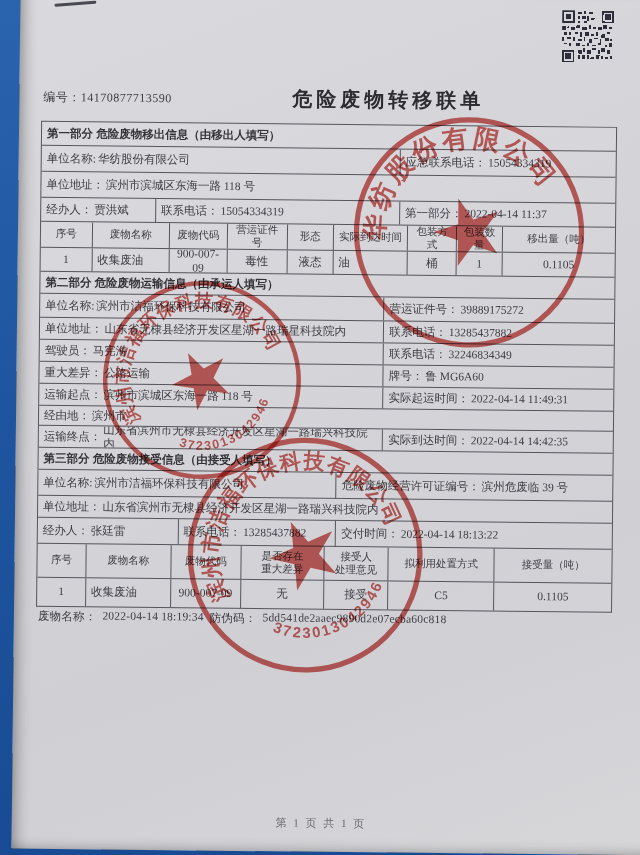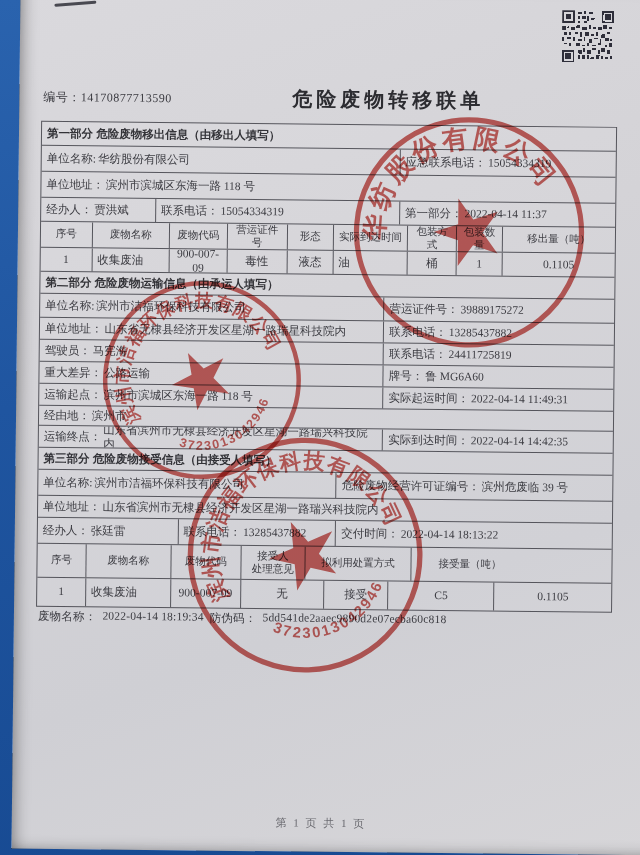--- a/index.html
+++ b/index.html
@@ -171,21 +171,21 @@
           <span>13285437882</span>
       </div>
     </div>
     <div class="row" style="height:22px">
       <div class="cell" style="width:60%">
         <span class="lbl">驾驶员：</span>
           <span>马宪海</span>
       </div>
       <div class="cell" style="width:40%">
         <span class="lbl">联系电话：</span>
-          <span>24411725819</span>
+          <span>32246834349</span>
       </div>
     </div>
     <div class="row" style="height:22px">
       <div class="cell" style="width:60%">
         <span class="lbl">重大差异：</span>
           <span>公路运输</span>
       </div>
       <div class="cell" style="width:40%">
         <span class="lbl">牌号：</span>
           <span>鲁 MG6A60</span>
@@ -248,20 +248,22 @@
       </div>
       <div class="cell" style="width:48%">
         <span class="lbl">交付时间：</span>
           <span>2022-04-14 18:13:22</span>
       </div>
     </div>
     <div class="row" style="height:34px">
       <div class="cell th" style="width:8.5%">序号</div>
       <div class="cell th" style="width:14.8%">废物名称</div>
       <div class="cell th" style="width:12.2%">废物代码</div>
+      <div class="cell th" style="width:14.5%">是否存在
+重大差异</div>
       <div class="cell th" style="width:11.2%">接受人
 处理意见</div>
       <div class="cell th" style="width:18.5%">拟利用处置方式</div>
       <div class="cell th" style="width:20.3%">接受量（吨）</div>
     </div>
     <div class="row" style="height:28px">
       <div class="cell tc" style="width:8.5%">1</div>
       <div class="cell" style="width:14.8%">收集废油</div>
       <div class="cell tc" style="width:12.2%">900-007-09</div>
       <div class="cell tc" style="width:14.5%">无</div>

